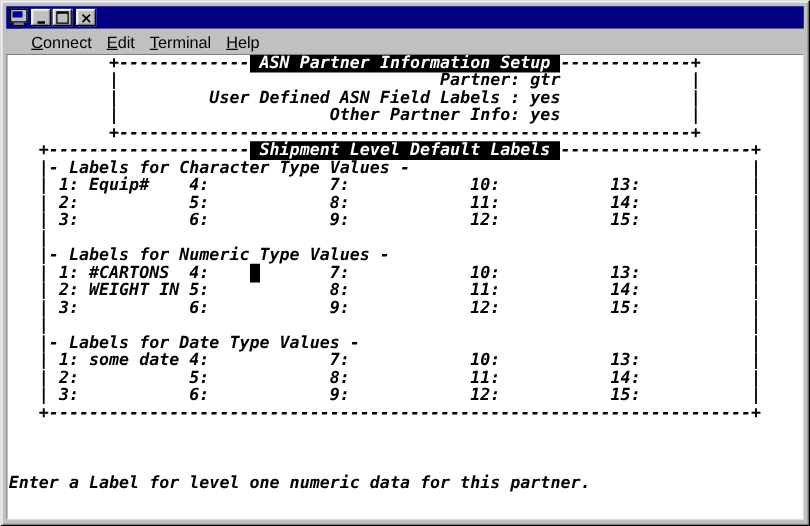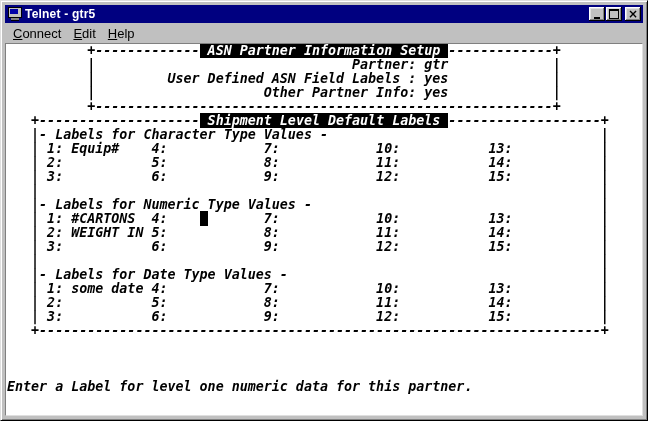--- a/index.html
+++ b/index.html
@@ -16,21 +16,21 @@
   .tb-title{flex:1;color:#fff;font:bold 12px "Liberation Sans",sans-serif;letter-spacing:.2px;
     white-space:nowrap;overflow:hidden;}
   .tb-btn{width:16px;height:14px;background:#c0c0c0;flex:none;position:relative;
     box-shadow:inset -1px -1px 0 #000000, inset 1px 1px 0 #ffffff, inset -2px -2px 0 #808080, inset 2px 2px 0 #dfdfdf;
     display:flex;align-items:center;justify-content:center;}
   .tb-btn + .tb-btn{margin-left:1px;}
   .tb-btn.close{margin-left:3px;}
   .glyph-min{display:block;width:6px;height:2px;background:#000;margin-top:7px;}
   .glyph-max{display:block;width:8px;height:7px;border:1px solid #000;border-top:2px solid #000;background:transparent;}
   .glyph-x{font:bold 12px/10px "DejaVu Sans",sans-serif;color:#000;}
-  .menubar{position:absolute;left:4px;top:22px;right:4px;height:20px;background:#c0c0c0;
+  .menubar{position:absolute;left:16px;top:22px;right:4px;height:20px;background:#c0c0c0;
     display:flex;align-items:center;font:13px "Liberation Sans",sans-serif;color:#000;padding-left:2px;text-align:right;}
   .menu-item{padding:2px 6px;white-space:pre;}
   .menu-item .u{text-decoration:underline;}
   .client{position:absolute;left:4px;top:42px;right:4px;bottom:4px;background:#ffffff;
     border:1px solid;border-color:#808080 #dfdfdf #dfdfdf #808080;overflow:hidden;font-style:italic;}
   .screen{margin:0;padding:0 0 0 1px;font-family:"DejaVu Sans Mono",monospace;
     font-weight:bold;font-size:13.33px;line-height:14px;color:#000;}
   .trow{height:14px;white-space:pre;}
   .inv{background:#000;color:#fff;}
   .cursor{background:#000;color:#000;}
@@ -39,35 +39,35 @@
 <body>
 
 <div class="window">
 
   <div class="titlebar">
     <span class="tb-icon">
       <span class="mon"></span>
         <span class="scr"></span>
         <span class="base"></span>
     </span>
-    <span class="tb-title">Telnet - gtr5</span>
     <span class="tb-btn">
       <span class="glyph-min"></span>
     </span>
     <span class="tb-btn">
       <span class="glyph-max"></span>
     </span>
     <span class="tb-btn close">
       <span class="glyph-x">×</span>
     </span>
   </div>
 
   <div class="menubar">
     <span class="menu-item"><span class="u">C</span><span>onnect</span></span>
     <span class="menu-item"><span class="u">E</span><span>dit</span></span>
+    <span class="menu-item"><span class="u">T</span><span>erminal</span></span>
     <span class="menu-item"><span class="u">H</span><span>elp</span></span>
   </div>
 
   <div class="client">
     <pre class="screen"><div class="trow">          +-------------<span class="inv"> ASN Partner Information Setup </span>-------------+           </div><div class="trow">          |                                Partner: gtr             |           </div><div class="trow">          |         User Defined ASN Field Labels : yes             |           </div><div class="trow">          |                     Other Partner Info: yes             |           </div><div class="trow">          +---------------------------------------------------------+           </div><div class="trow">   +--------------------<span class="inv"> Shipment Level Default Labels </span>-------------------+     </div><div class="trow">   |- Labels for Character Type Values -                                  |     </div><div class="trow">   | 1: Equip#    4:            7:            10:           13:           |     </div><div class="trow">   | 2:           5:            8:            11:           14:           |     </div><div class="trow">   | 3:           6:            9:            12:           15:           |     </div><div class="trow">   |                                                                      |     </div><div class="trow">   |- Labels for Numeric Type Values -                                    |     </div><div class="trow">   | 1: #CARTONS  4:    <span class="cursor"> </span>       7:            10:           13:           |     </div><div class="trow">   | 2: WEIGHT IN 5:            8:            11:           14:           |     </div><div class="trow">   | 3:           6:            9:            12:           15:           |     </div><div class="trow">   |                                                                      |     </div><div class="trow">   |- Labels for Date Type Values -                                       |     </div><div class="trow">   | 1: some date 4:            7:            10:           13:           |     </div><div class="trow">   | 2:           5:            8:            11:           14:           |     </div><div class="trow">   | 3:           6:            9:            12:           15:           |     </div><div class="trow">   +----------------------------------------------------------------------+     </div><div class="trow">                                                                                </div><div class="trow">                                                                                </div><div class="trow">                                                                                </div><div class="trow">Enter a Label for level one numeric data for this partner.                      </div><div class="trow">                                                                                </div></pre>
   </div>
 
 </div>
 
 </body></html>

